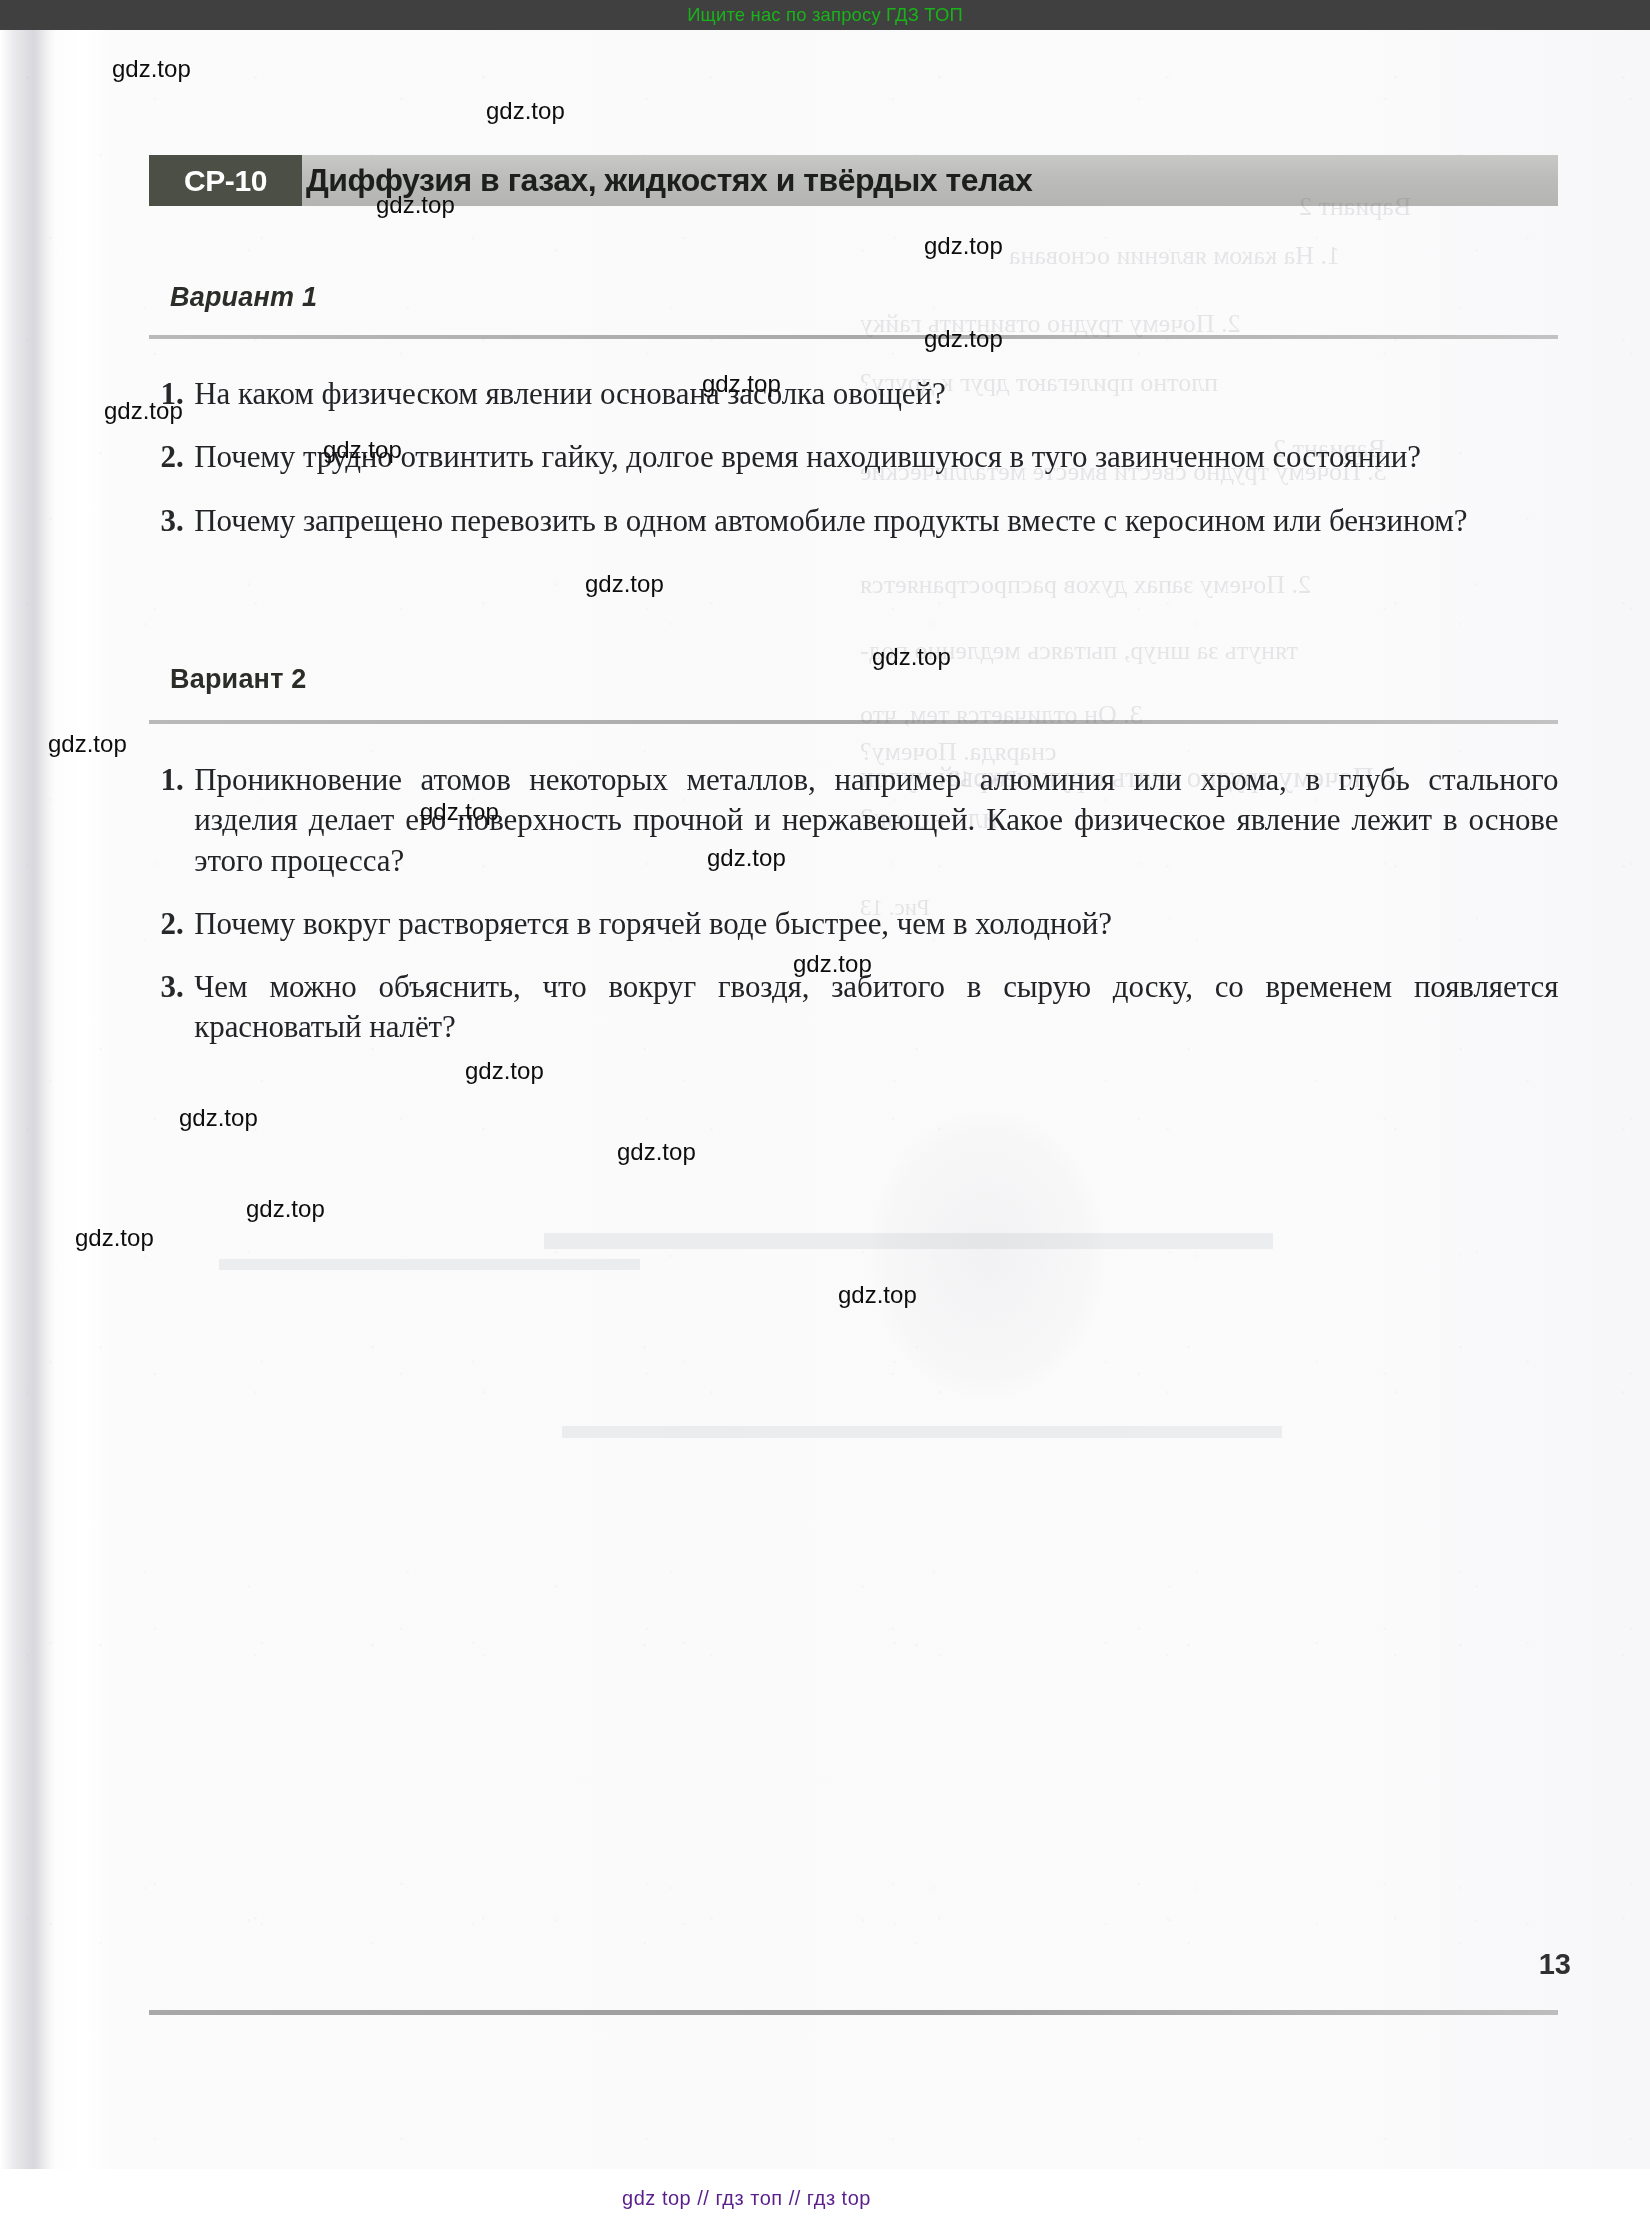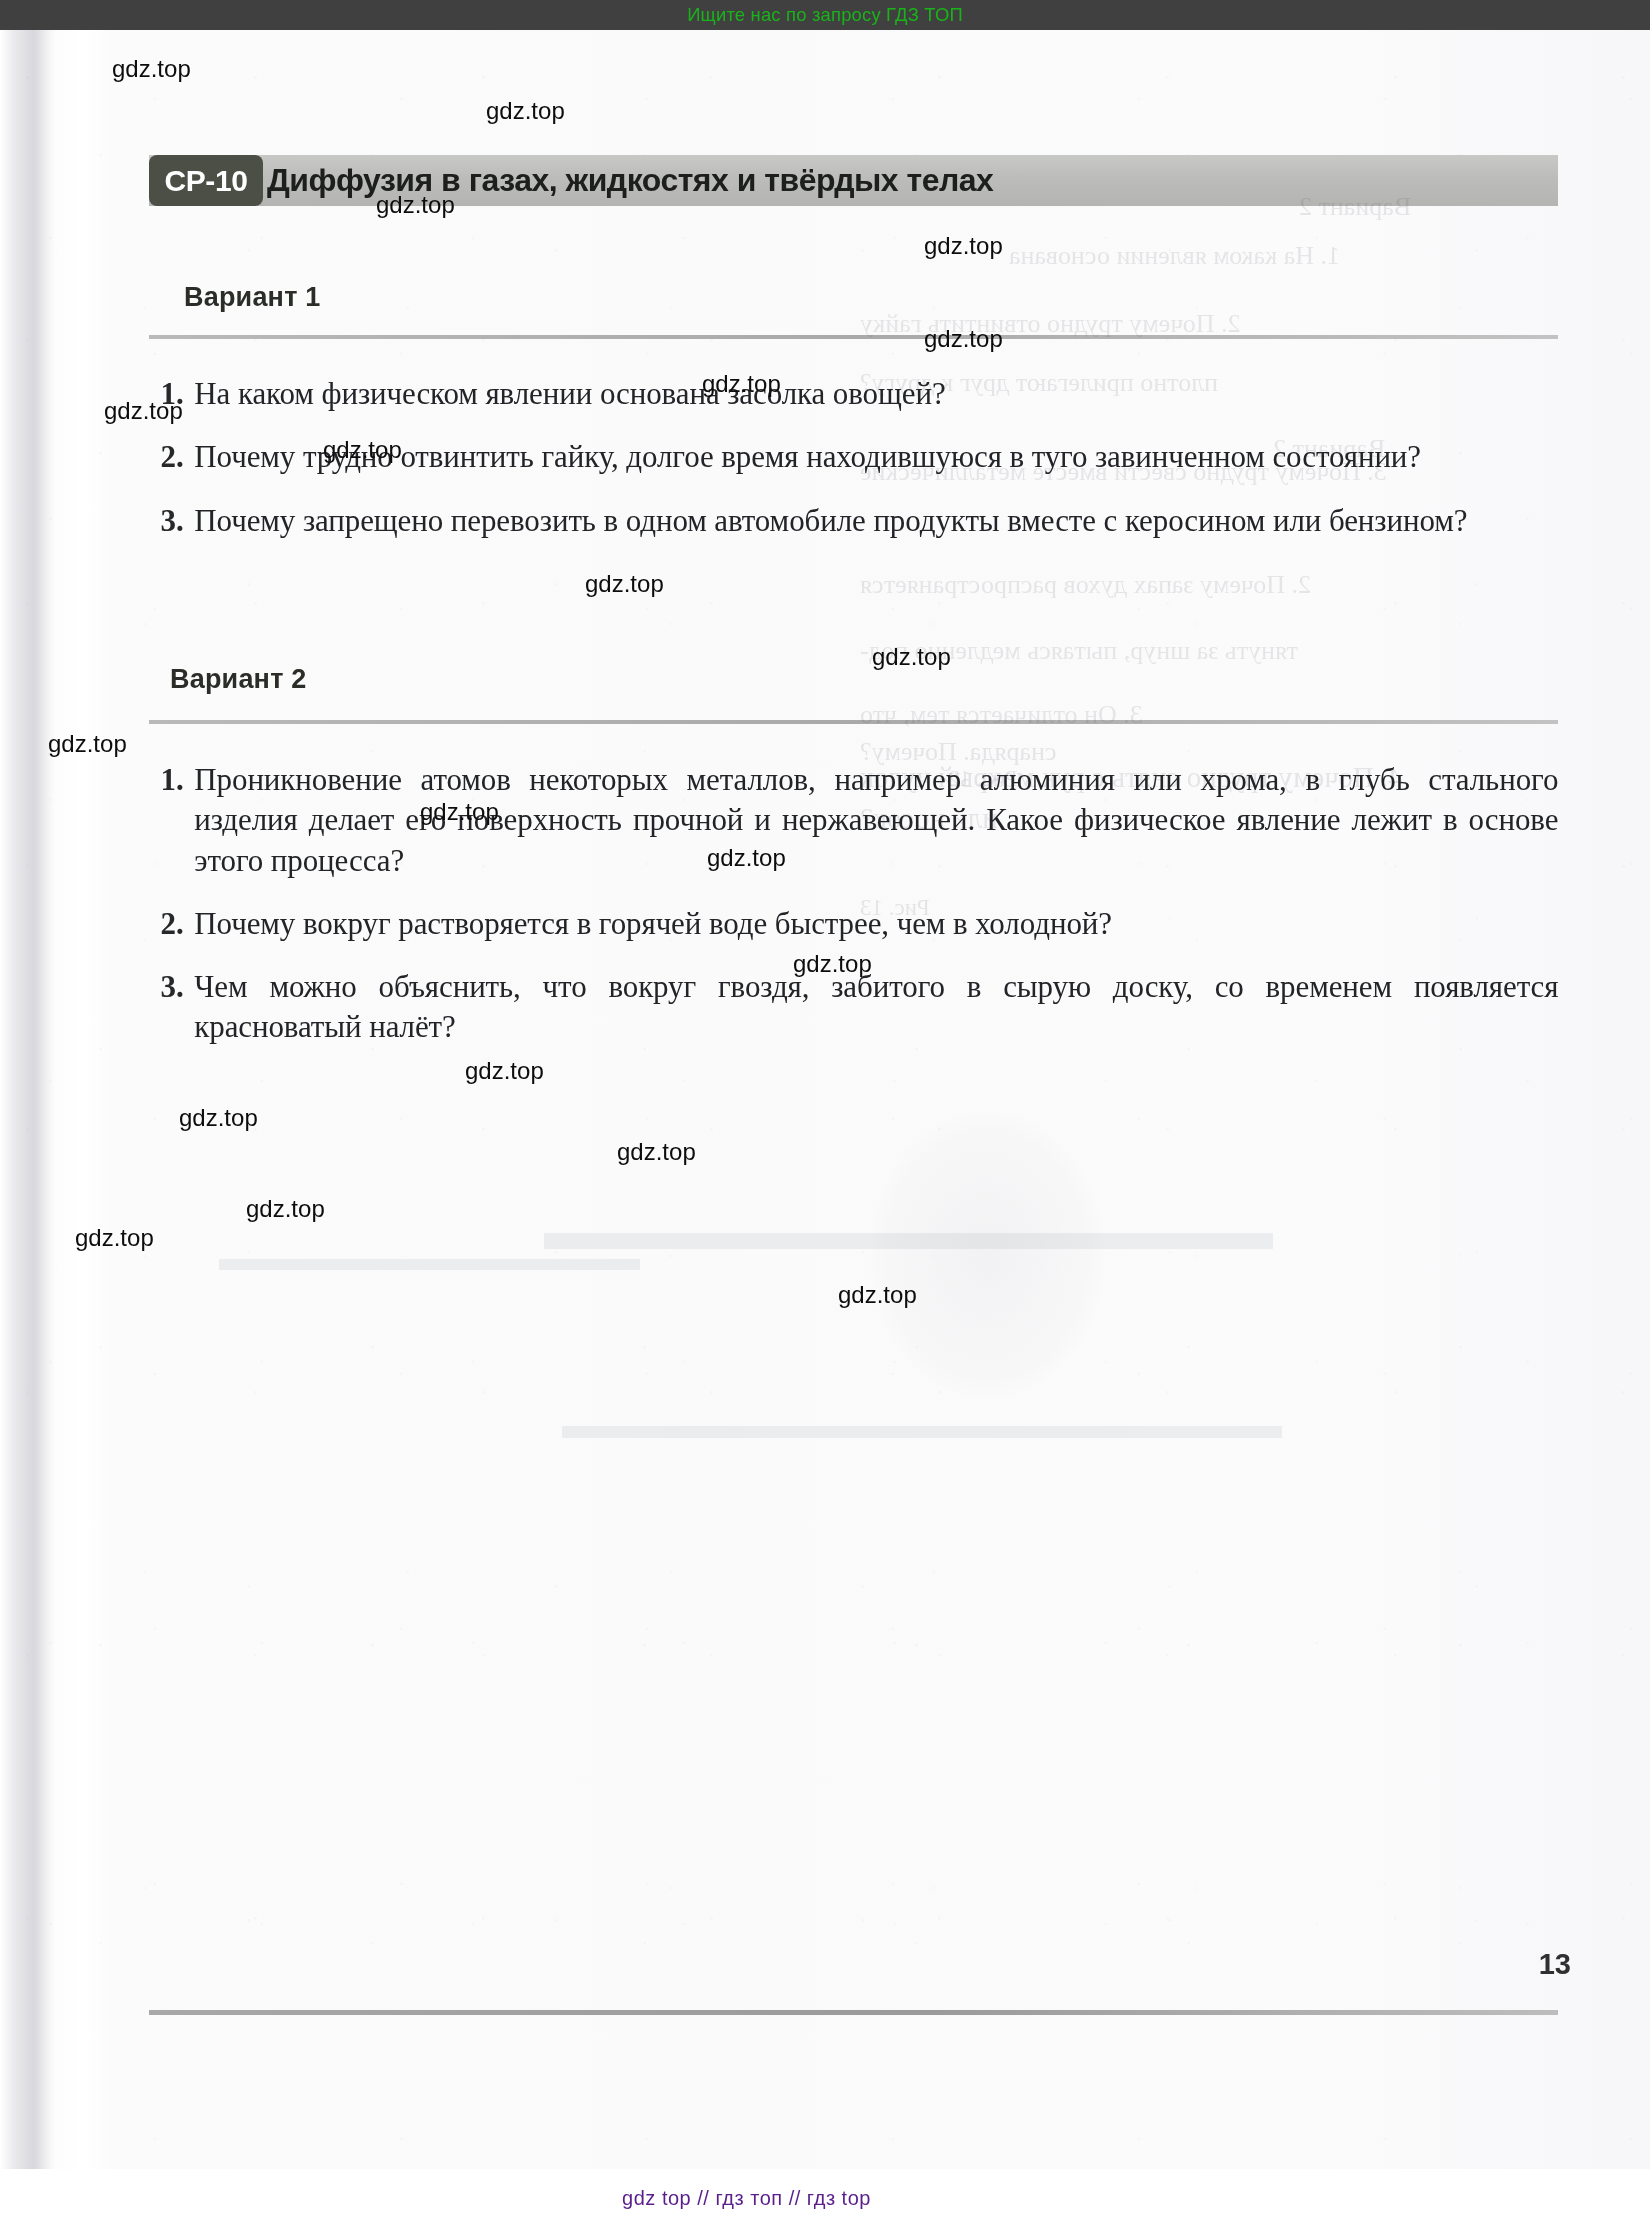--- a/index.html
+++ b/index.html
@@ -76,27 +76,26 @@
   
   #header-bar {
     position: absolute;
     left: 0; top: 125px; width: 1409px; height: 51px;
     background: linear-gradient(180deg, #c8c8c6 0%, #bcbcba 45%, #b4b4b2 100%);
     display: flex; align-items: stretch;
   }
   #header-bar .badge {
     background: #4b4f46;
     color: #ffffff;
-    width: 114px;
+    width: 153px;
     display: flex; align-items: center; justify-content: center;
     font-family: "Liberation Sans", sans-serif;
     font-weight: bold;
     font-size: 30px;
     letter-spacing: -0.4px;
-    border-radius: 8px;
   }
   #header-bar .title {
     flex: 1;
     display: flex; align-items: center;
     padding-left: 4px;
     font-family: "Liberation Sans", sans-serif;
     font-weight: bold;
     font-size: 32px;
     color: #1d1f1b;
     letter-spacing: -0.5px;
@@ -243,21 +242,21 @@
   <div class="ghost-rule" style="left:562px; top:1396px; width:720px; height:12.3px;"></div>
   <div class="ghost-rule" style="left:219px; top:1229px; width:421px; height:10.5px;"></div>
 
   <div id="content">
 
     <div id="header-bar">
       <div class="badge">СР-10</div>
       <div class="title">Диффузия в газах, жидкостях и твёрдых телах</div>
     </div>
 
-    <div class="variant-heading" style="left:35px; top:252px;">Вариант 1</div>
+    <div class="variant-heading" style="left:21px; top:252px;font-style:italic;">Вариант 1</div>
     <div class="variant-rule" style="left:0px; top:305px; width:1409px;"></div>
 
     <div class="qlist" style="left:5.3px; top:344px;">
       <div class="q">
         <div class="q-num">1.</div>
         <div class="q-text nojust">На каком физическом явлении основана засолка овощей?</div>
       </div>
       <div class="q">
         <div class="q-num">2.</div>
         <div class="q-text">Почему трудно отвинтить гайку, долгое время находившуюся в туго завинченном состоянии?</div>

